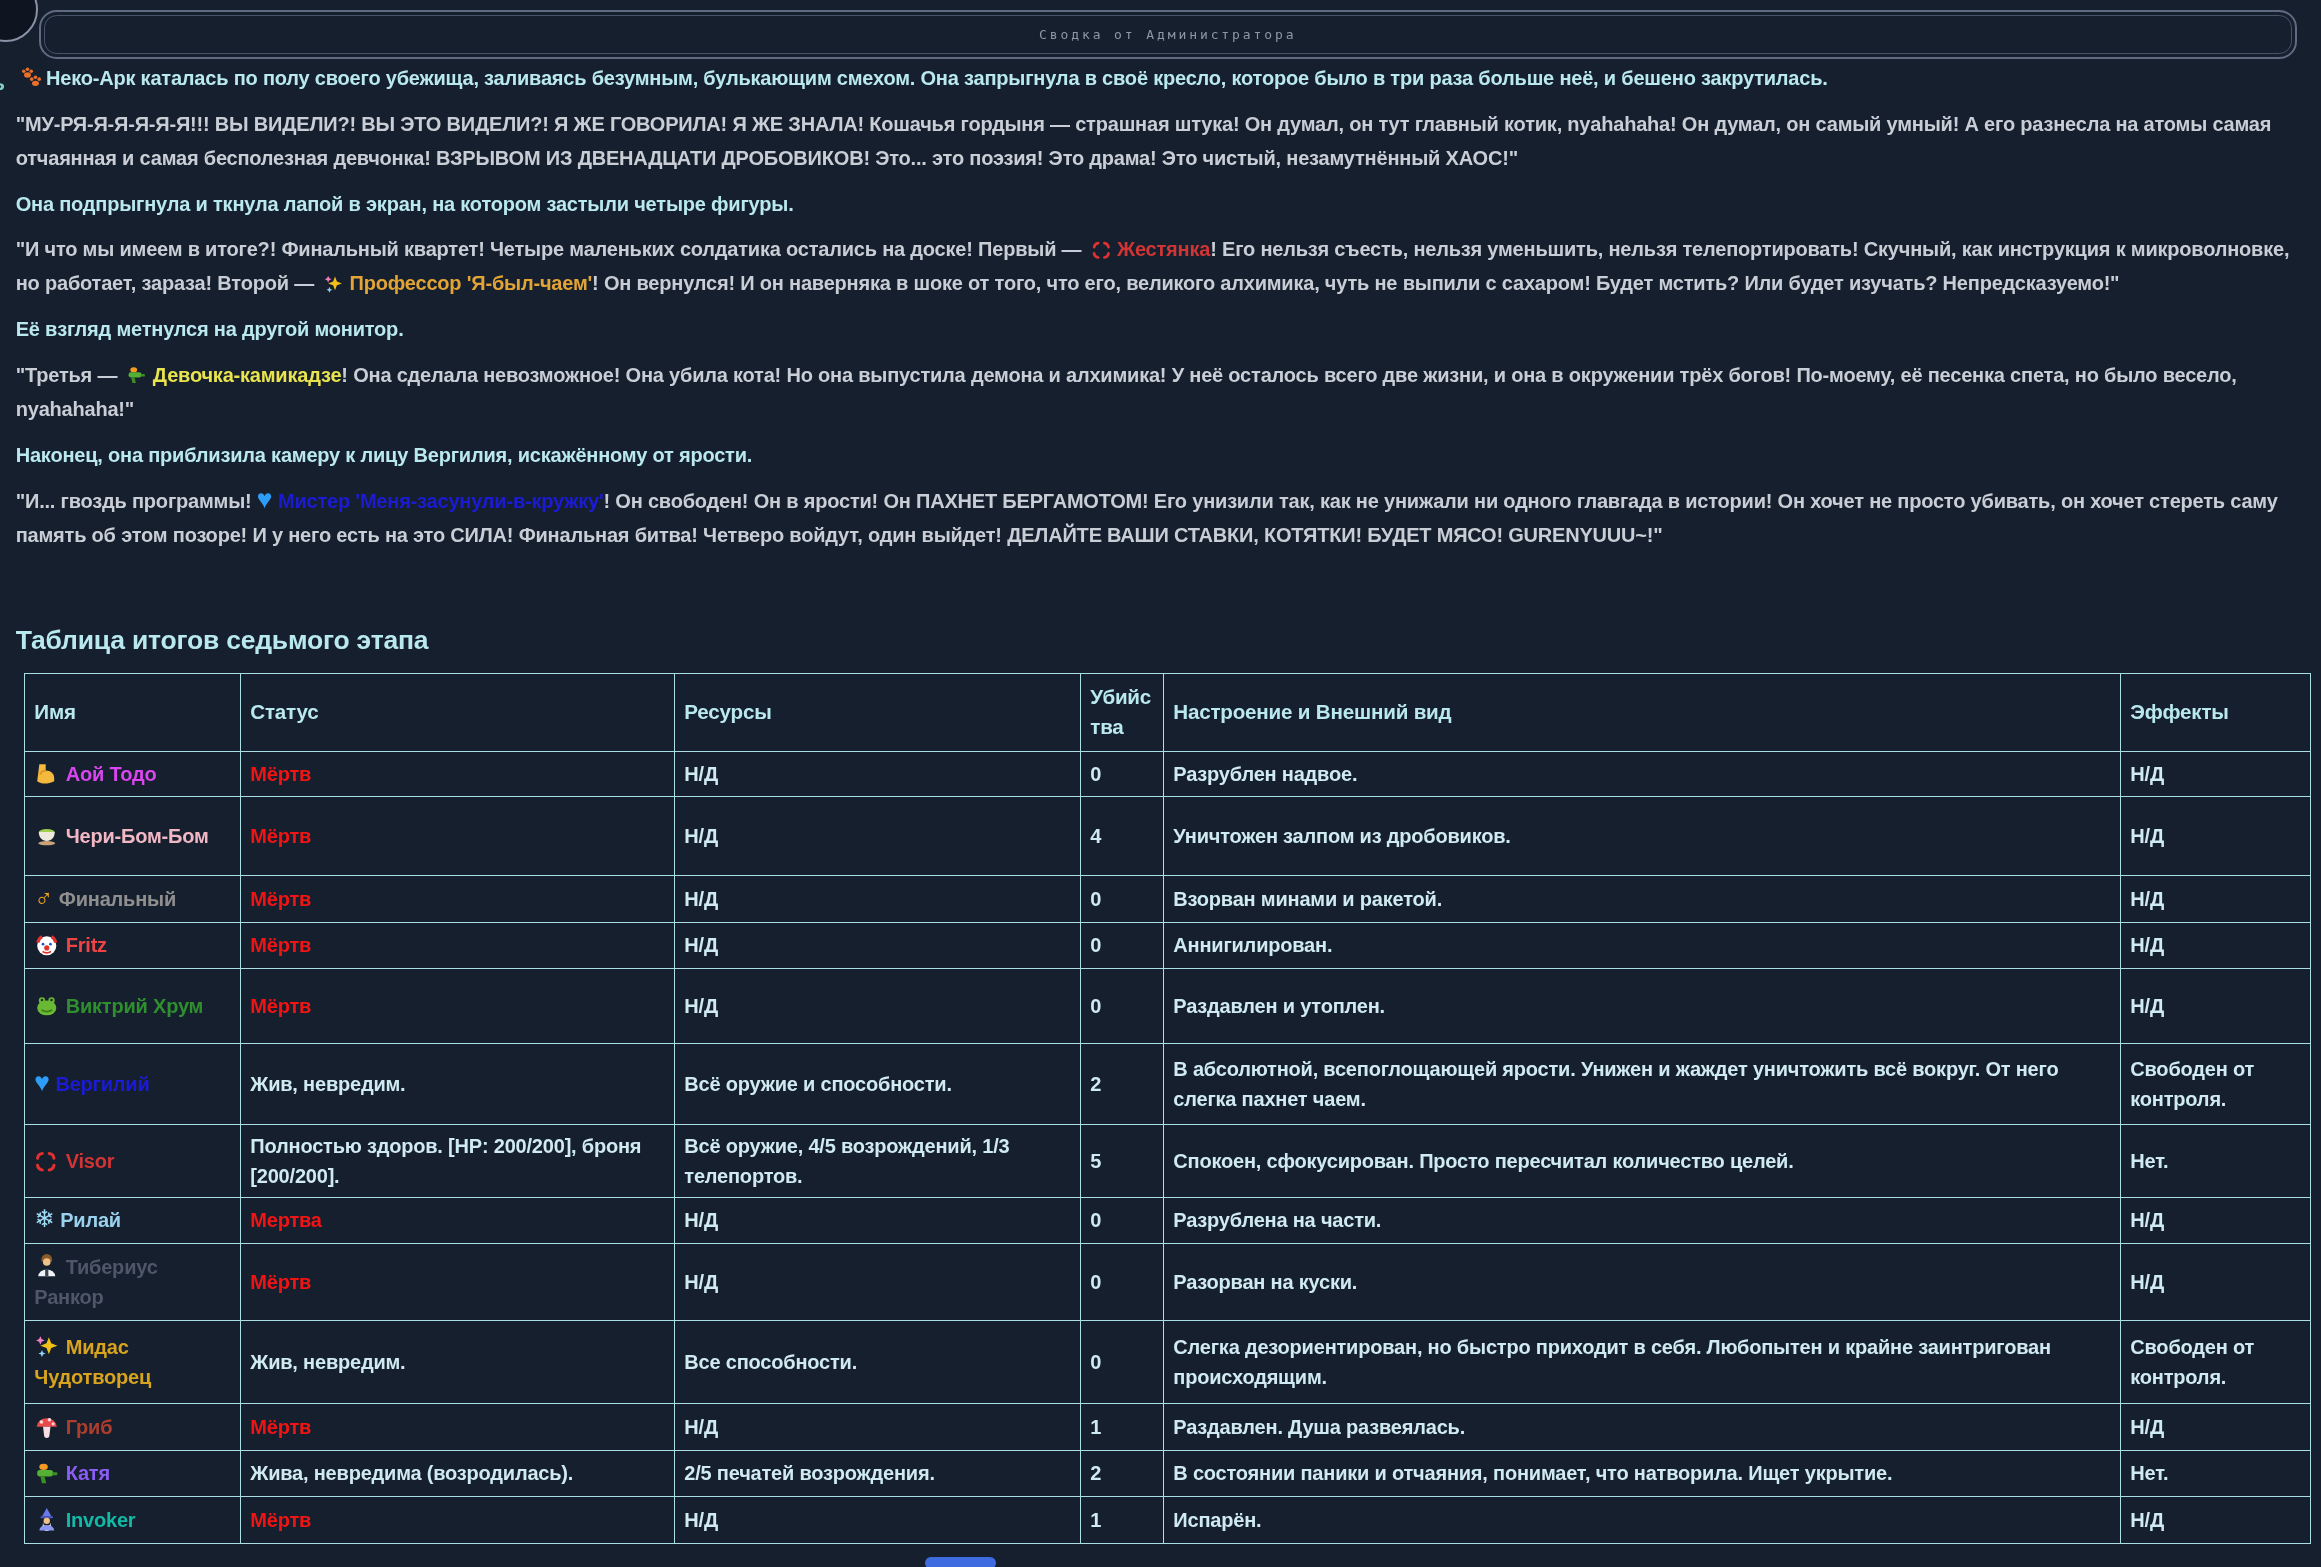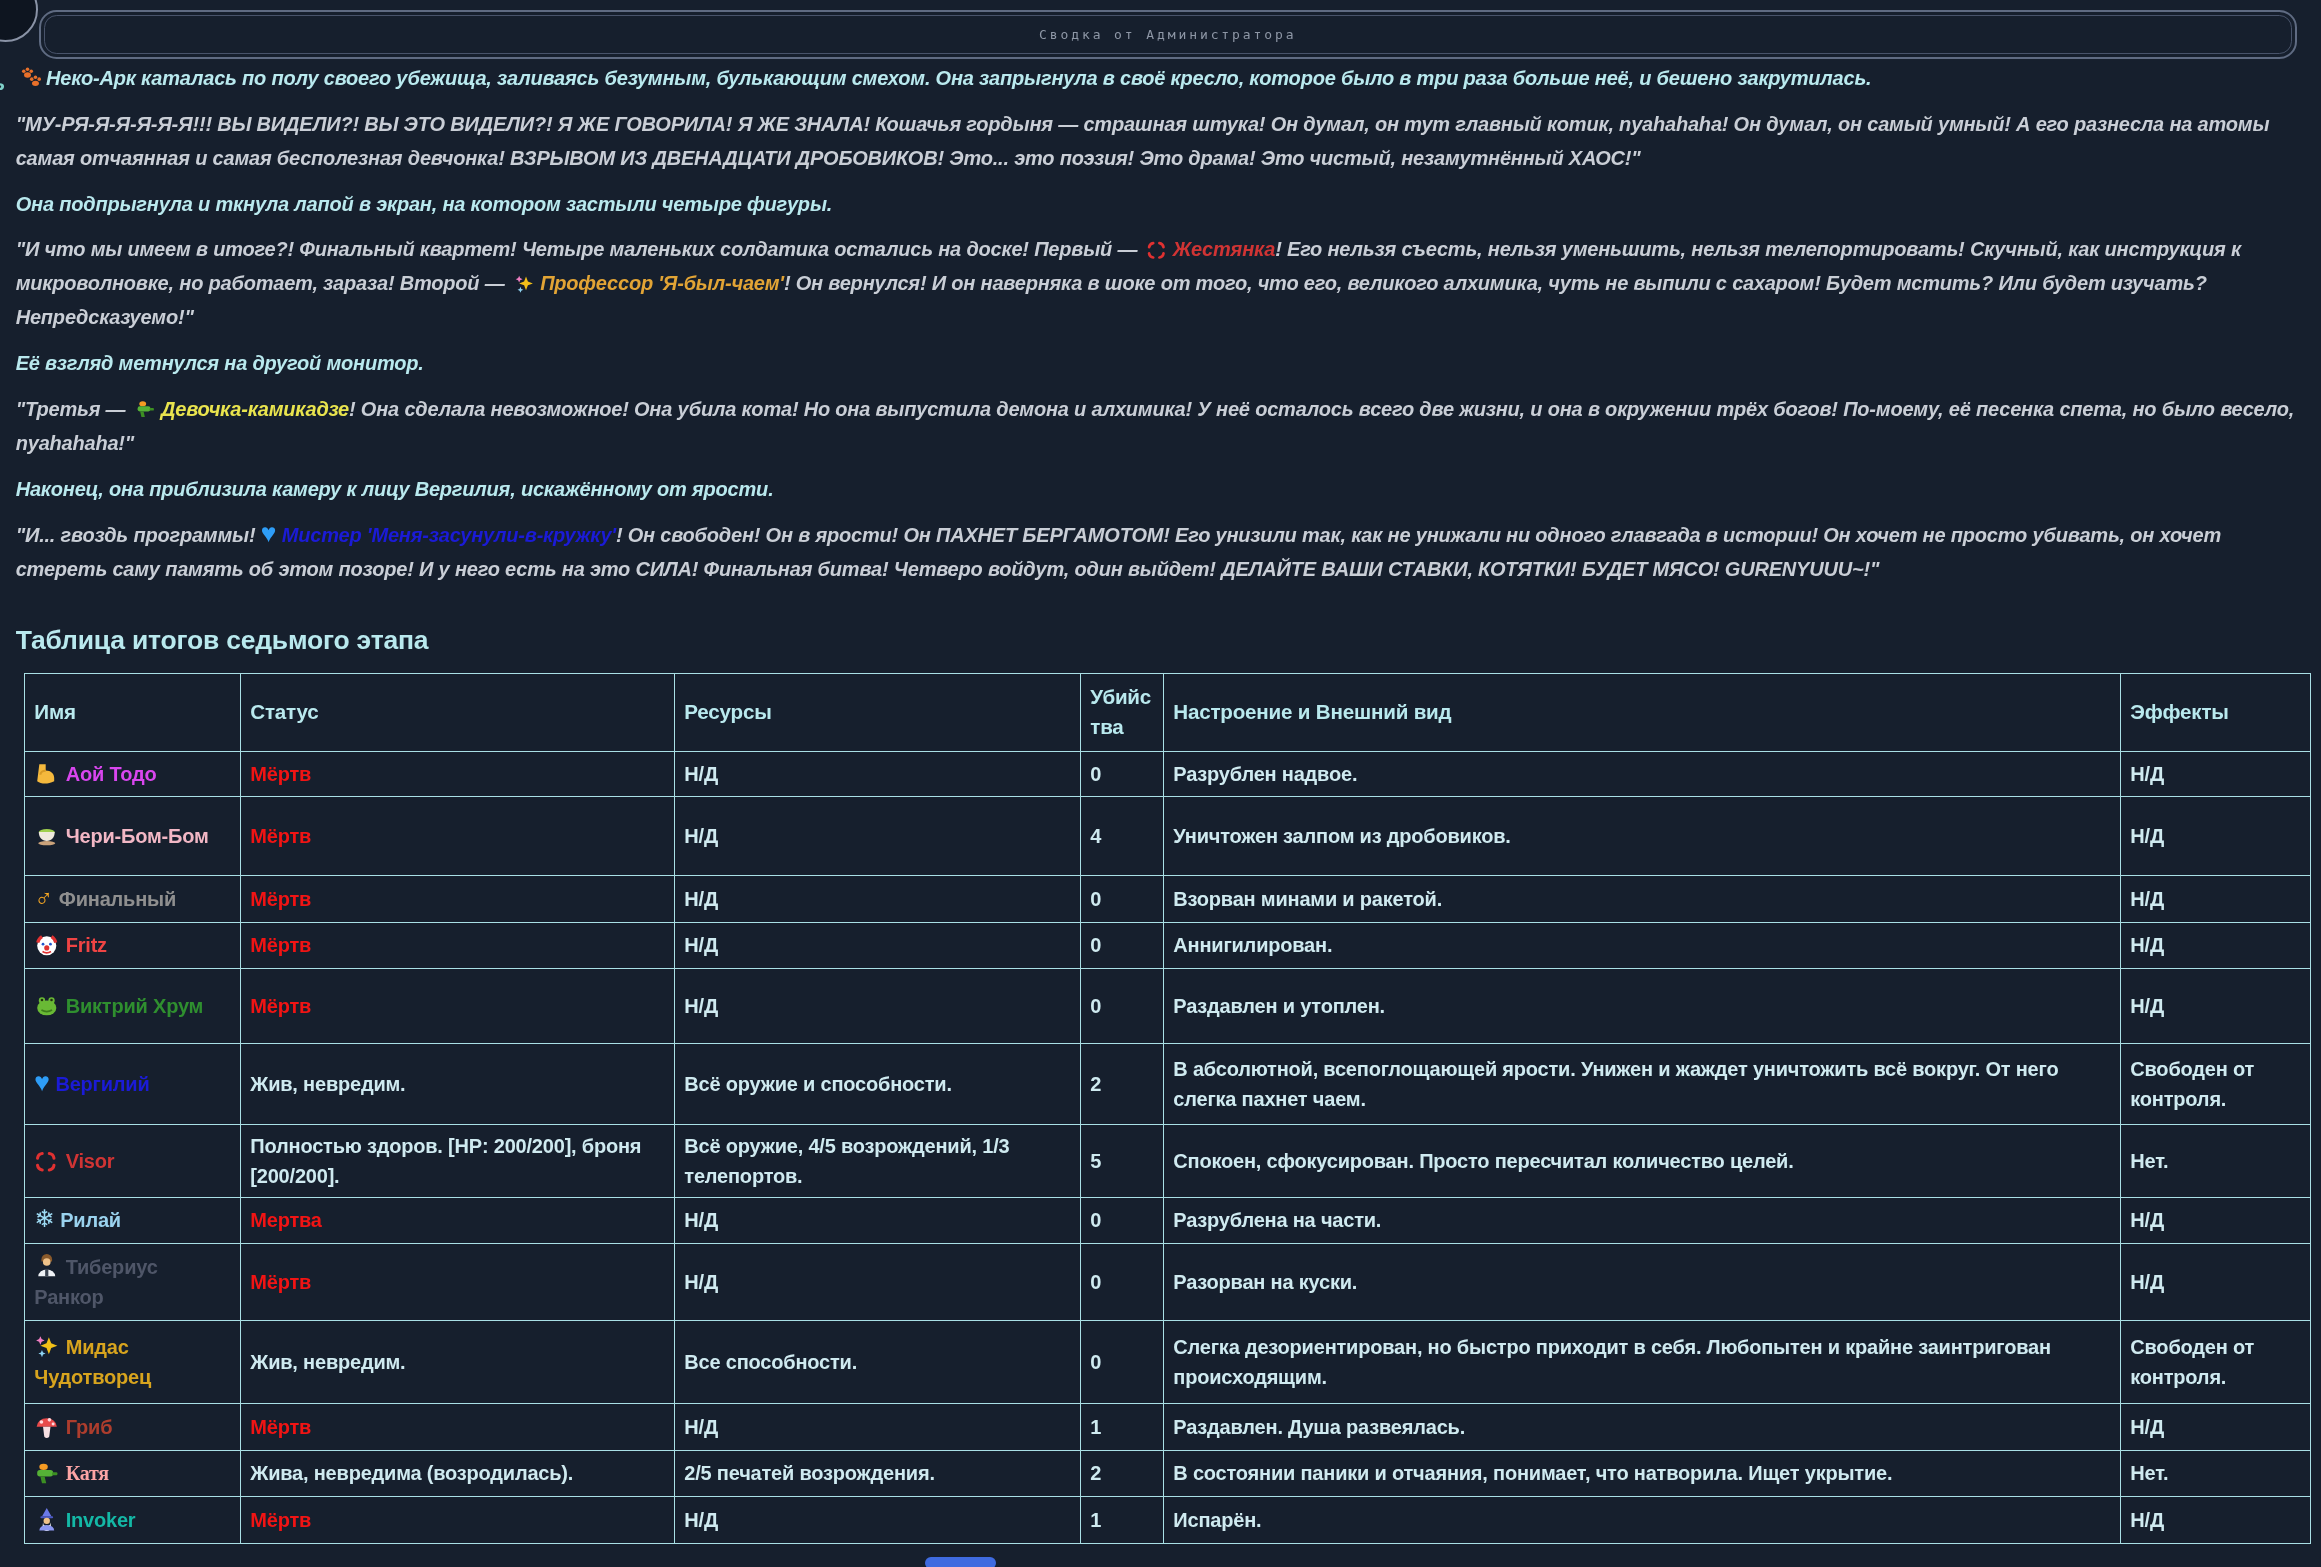--- a/index.html
+++ b/index.html
@@ -19,21 +19,21 @@
   .summary-box::after{content:"";position:absolute;inset:2.9px;border:1px solid #48536a;border-radius:12.7px;pointer-events:none;}
   .summary-title{font-family:"DejaVu Sans Mono","Liberation Mono",monospace;
     font-size:13px;letter-spacing:2.9px;color:#8e97a6;font-weight:400;}
   
   .frag{position:absolute;overflow:hidden;width:8.8px;}
   .frag-inner{margin-left:-7.8px;font-weight:700;font-size:20.6px;}
   .frag1{left:0;top:71px;}  .frag1 .frag-inner{color:#7fd0c9;}
   .frag2{left:0;top:98px;}
   
   .content{position:absolute;left:15.7px;top:61px;width:2290px;}
-  .content p{margin:0 0 11.8px;font-size:20px;line-height:34px;font-weight:600;font-style:italic;}
+  .content p{margin:0 0 11.8px;font-size:20px;line-height:34px;font-weight:600;}
   .p-cyan{color:#b9e9ee;}
   .p-gray{color:#c9ced6;}
   .nm{font-weight:800;}
   .nm-neco{color:#b9e9ee;}
   .nm-tin{color:#d03434;}
   .nm-prof{color:#e2a435;}
   .nm-kami{color:#e9e44e;}
   .nm-mister{color:#1b1bd6;}
   
   .glyph{display:inline-block;font-weight:400;letter-spacing:0;}
@@ -49,21 +49,21 @@
   table.results{position:absolute;left:23.5px;top:673px;width:2286px;border-collapse:collapse;table-layout:fixed;}
   .results th,.results td{border:1.5px solid #a9dfe5;padding:5.9px 9.8px;vertical-align:middle;
     font-size:20px;line-height:30px;text-align:left;overflow-wrap:anywhere;}
   .results th{color:#b9e9ee;font-weight:800;font-size:20.6px;height:65px;}
   .results td{color:#cfeaf0;font-weight:600;}
   td.dead{color:#f11414;}
   .char{font-weight:800;}
   .c-aoi{color:#d946ef;} .c-cherry{color:#f2b7c5;} .c-hili{color:#8f8f8f;}
   .c-fritz{color:#ef4444;} .c-viktri{color:#2f8f2f;} .c-vergil{color:#1b1bd6;}
   .c-visor{color:#d03434;} .c-rilai{color:#9ad2ee;} .c-tiber{color:#4f5668;}
-  .c-midas{color:#d8a41e;} .c-grib{color:#ad3d2d;} .c-katya{color:#fca5a5;font-family:Liberation Serif, serif;}
+  .c-midas{color:#d8a41e;} .c-grib{color:#ad3d2d;} .c-katya{color:#8b5cf6;}
   .c-invoker{color:#14b8a6;}
   
   .bottom-frag{position:absolute;left:925px;top:1557px;width:71px;height:11.8px;background:#3f6be0;border-radius:5.9px;}
 </style>
 </head>
 <body>
 
 <div class="avatar-arc"></div>
 
 <div class="summary-box">

